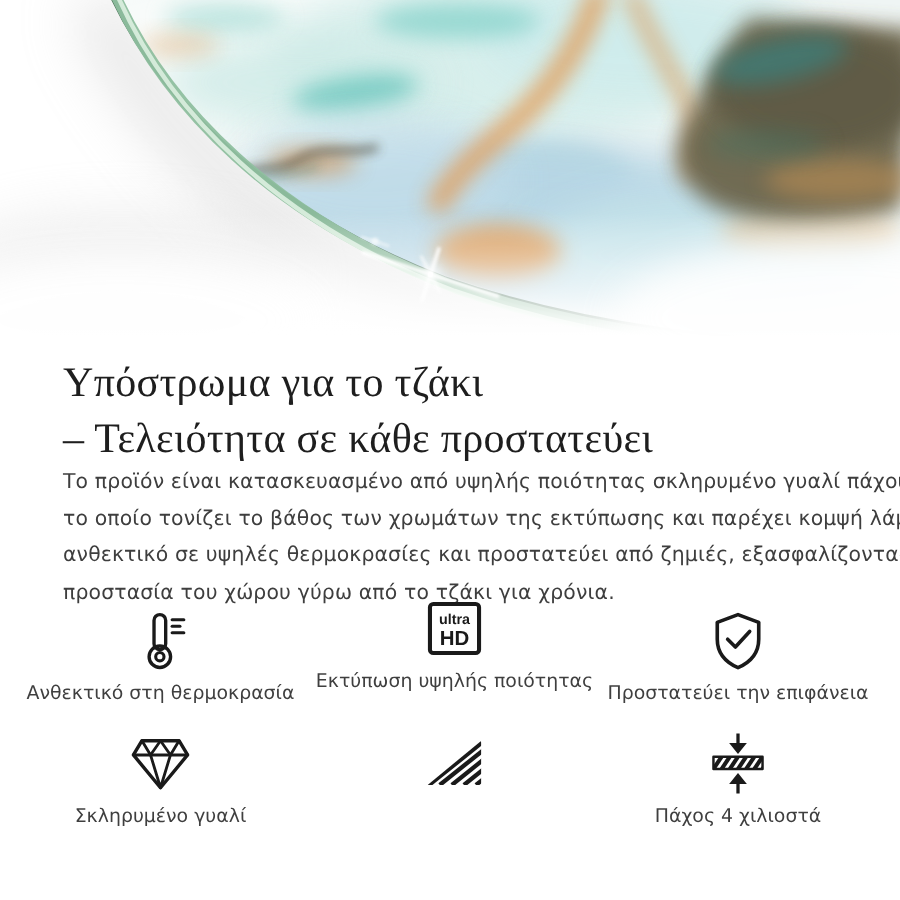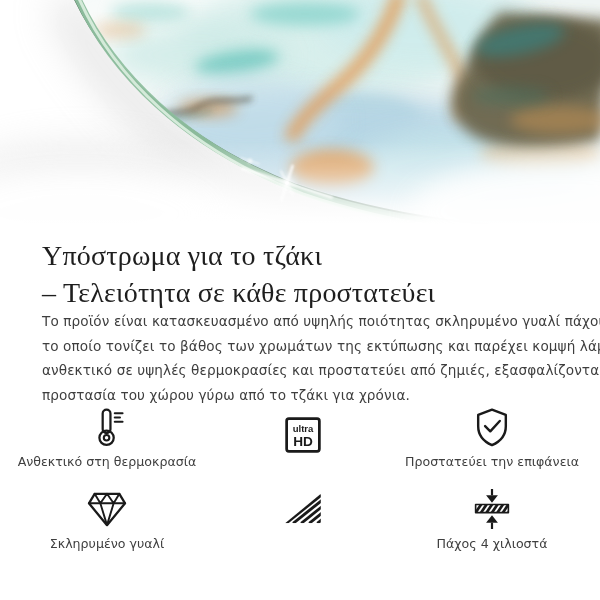--- a/index.html
+++ b/index.html
@@ -8,21 +8,21 @@
   .hero{position:absolute;left:0;top:0;width:600px;height:236px;}
   .heading{position:absolute;left:42px;top:237px;margin:0;
            font-family:"Liberation Serif","DejaVu Serif",serif;font-weight:400;
            font-size:28px;line-height:37px;color:#1e1e1e;letter-spacing:.2px;}
   .desc{position:absolute;left:42px;top:309px;font-size:13.6px;line-height:24.6px;
         color:#3e3e3e;letter-spacing:.1px;}
   .desc div{white-space:nowrap;}
   .feature{position:absolute;width:232px;transform:translateX(-50%);text-align:center;}
   .icon-wrap{height:46px;display:flex;align-items:center;justify-content:center;}
   .feature .label{margin-top:4px;font-size:12.6px;line-height:15px;color:#3f3f3f;}
-  .f1{left:107px;top:404px}.f2{left:303px;top:412px}.f3{left:492px;top:404px}
+  .f1{left:107px;top:404px}.f2{left:303px;top:396px}.f3{left:492px;top:404px}
   .f4{left:107px;top:486px}.f5{left:303px;top:486px}.f6{left:492px;top:486px}
   .feature svg{display:block;}
   .ic{stroke:#1a1a1a;fill:none;stroke-linecap:round;stroke-linejoin:round;}
   .hd-text{font-family:"Liberation Sans","DejaVu Sans",sans-serif;font-weight:bold;fill:#1a1a1a;}
 </style>
 </head>
 <body>
 
 <div class="page">
 
@@ -142,20 +142,21 @@
   </div>
 
   <div class="feature f2">
     <div class="icon-wrap">
       <svg width="40" height="40" viewBox="0 0 44 44">
         <rect class="ic" x="4" y="4" width="36" height="36" rx="2.5" stroke-width="3"></rect>
         <text class="hd-text" x="22" y="19" font-size="10.5" text-anchor="middle">ultra</text>
         <text class="hd-text" x="22" y="34" font-size="15" text-anchor="middle">HD</text>
       </svg>
     </div>
+    <div class="label">Εκτύπωση υψηλής ποιότητας</div>
   </div>
 
   <div class="feature f3">
     <div class="icon-wrap">
       <svg width="38" height="40" viewBox="0 0 44 46">
         <path class="ic" d="M22,3 L38,9 L38,22 C38,33 31,40 22,44 C13,40 6,33 6,22 L6,9 Z" stroke-width="2.8"></path>
         <path class="ic" d="M14,22 L20,28 L31,16" stroke-width="2.8"></path>
       </svg>
     </div>
     <div class="label">Προστατεύει την επιφάνεια</div>

